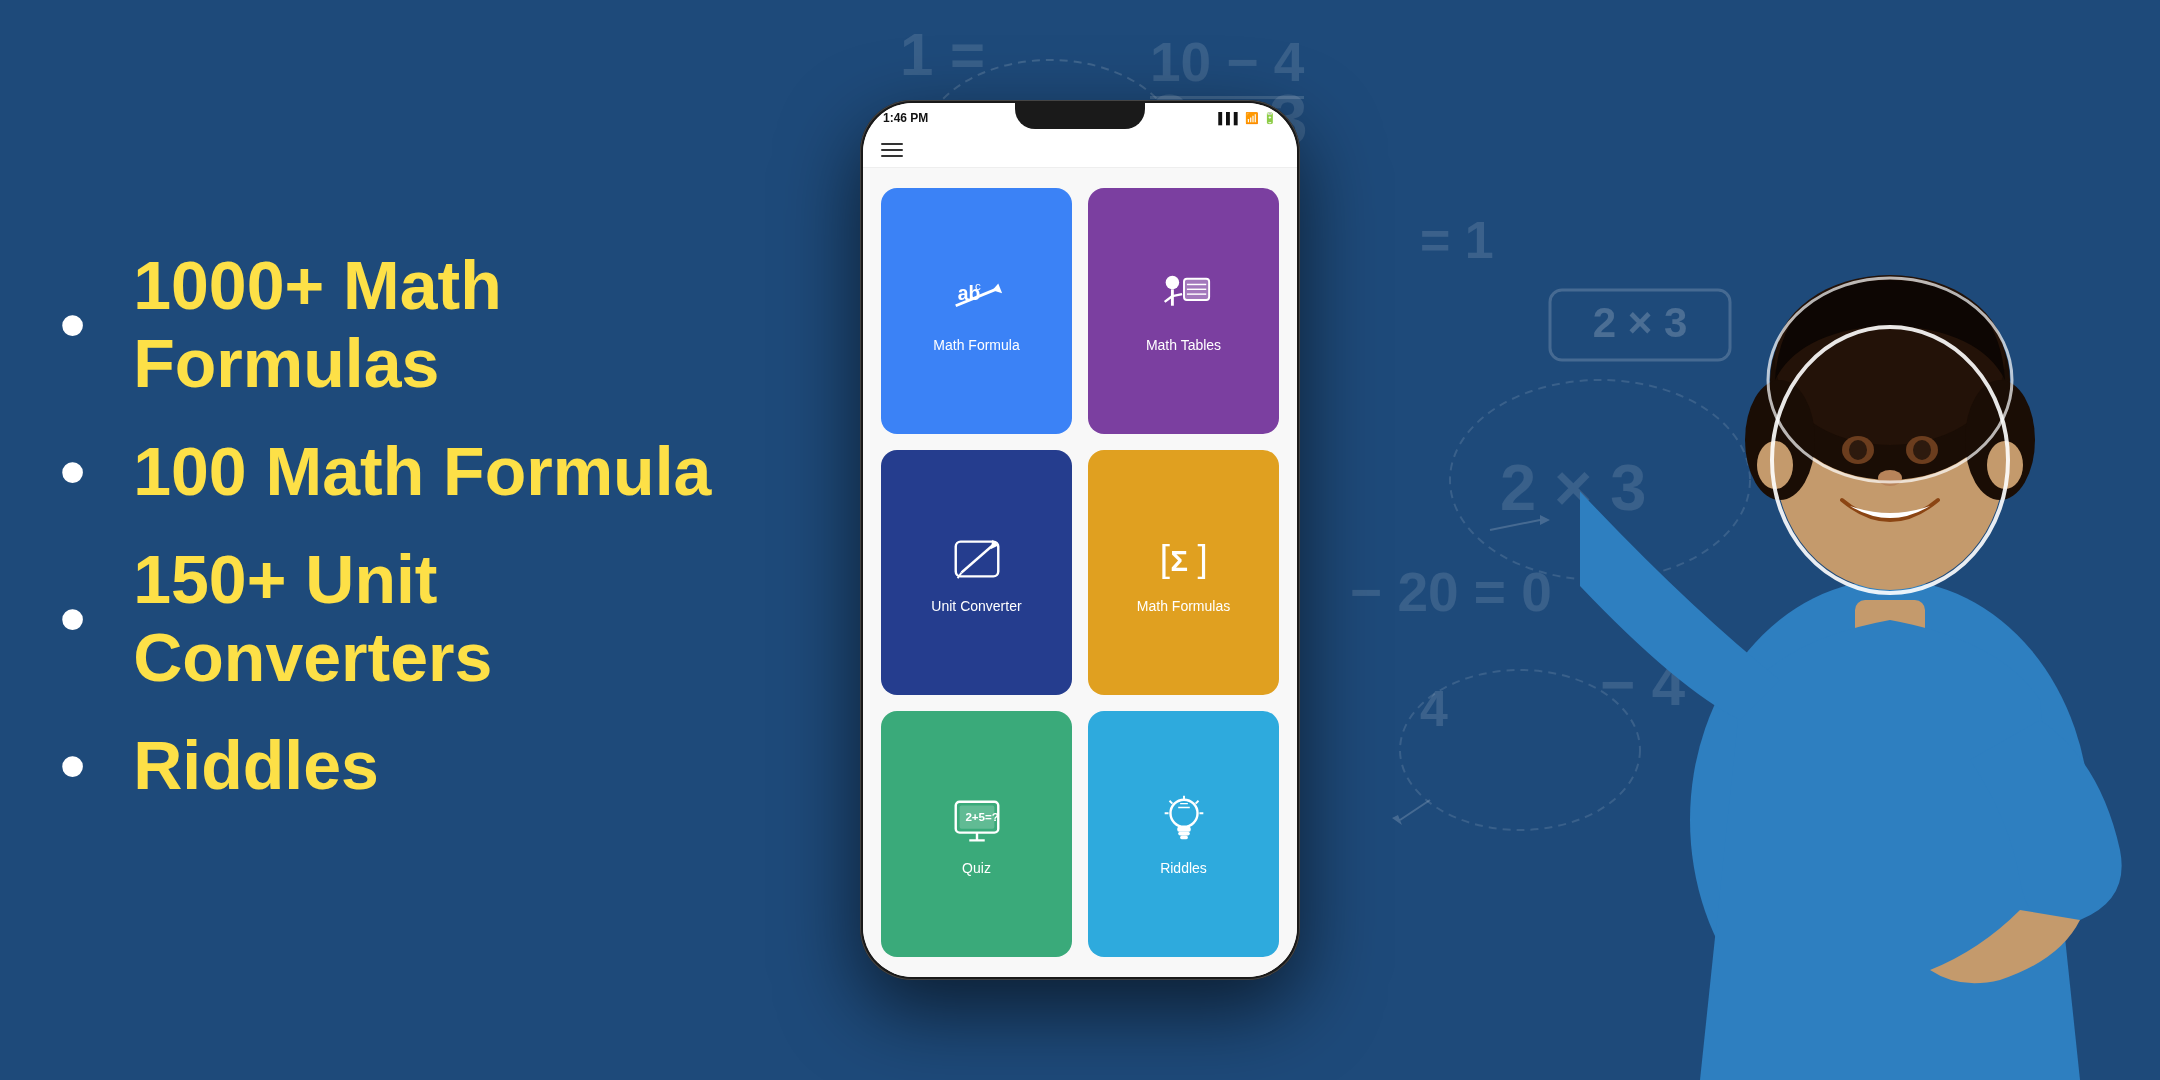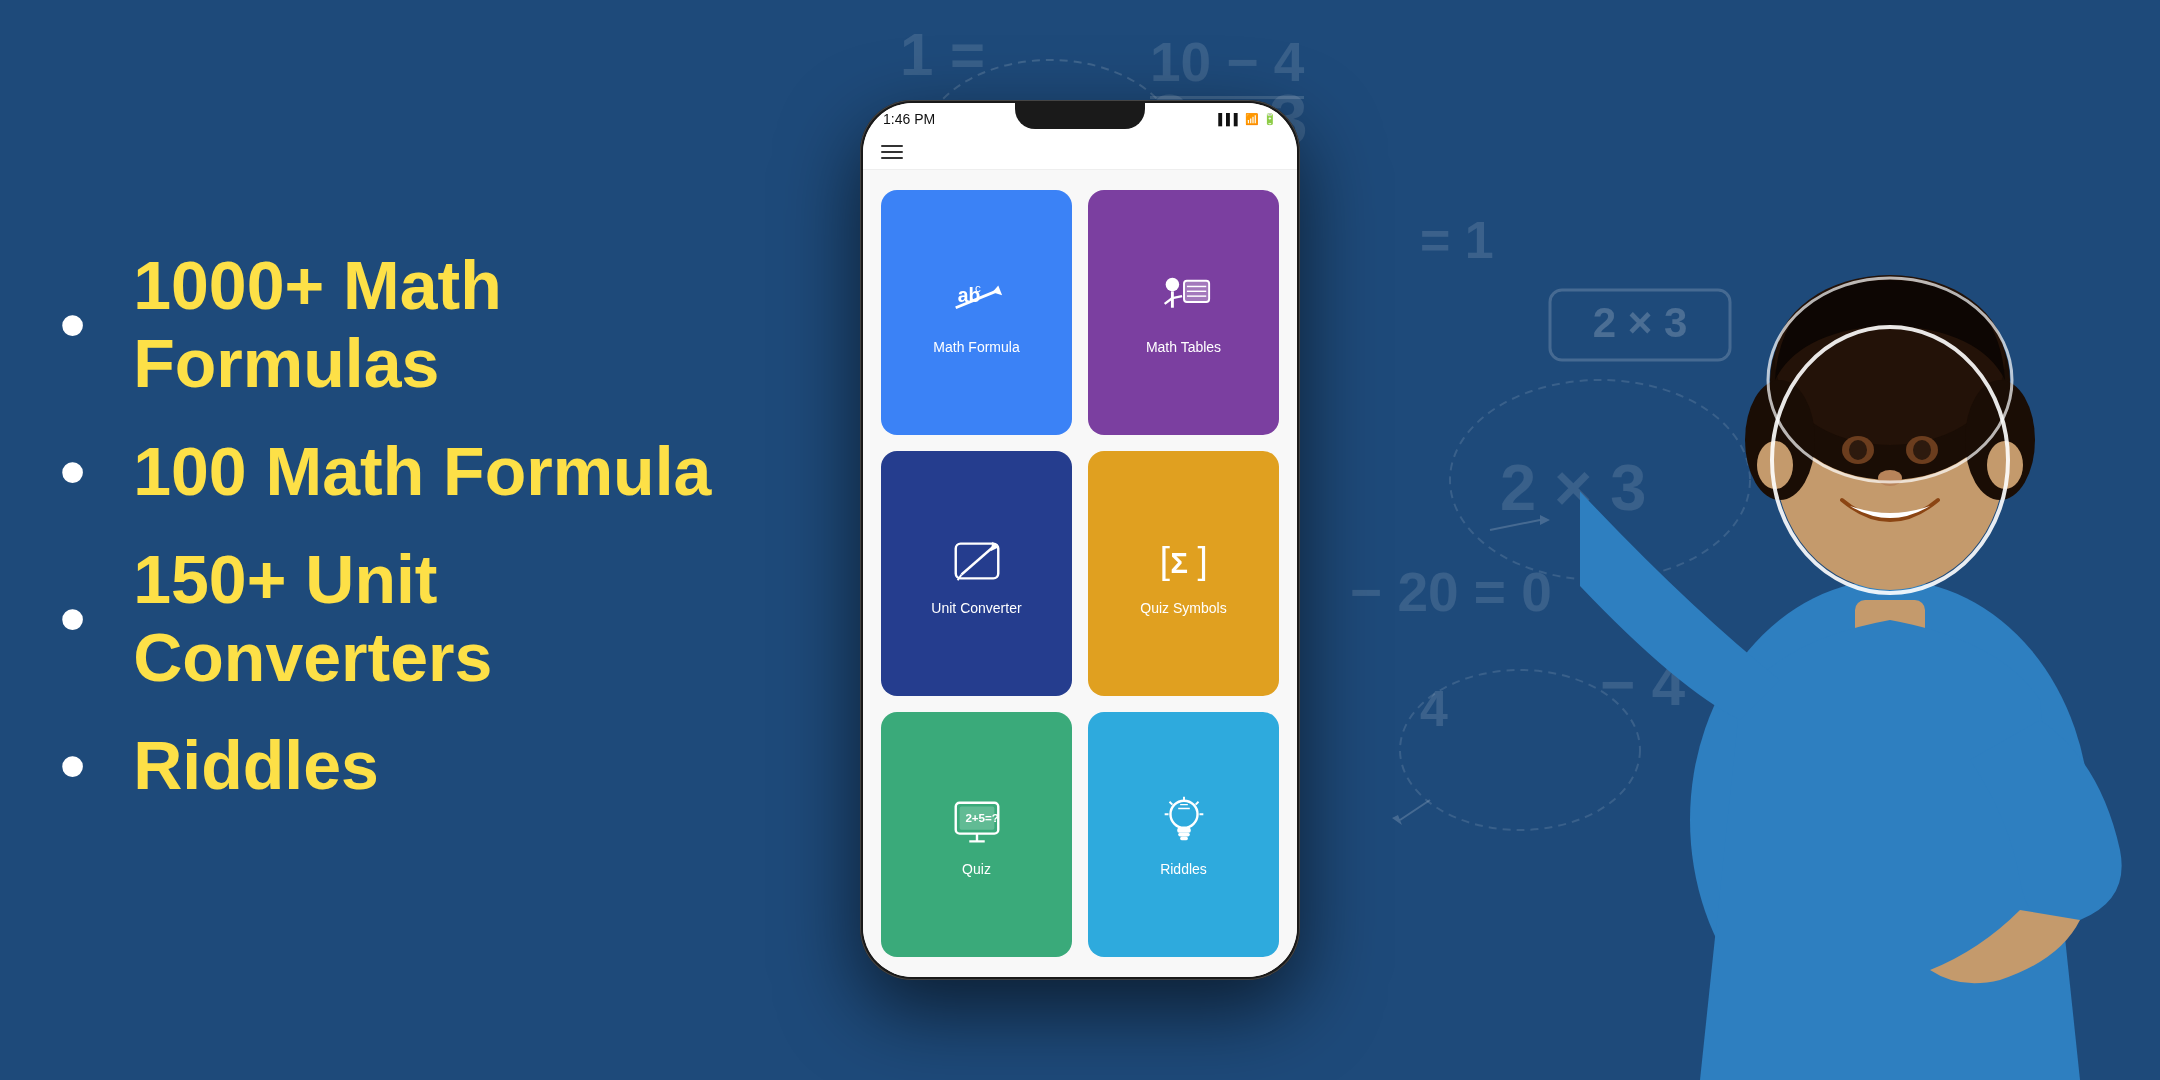--- a/index.html
+++ b/index.html
@@ -97,21 +97,21 @@
       padding: 8px 20px;
       display: flex;
       justify-content: space-between;
       align-items: center;
       font-size: 13px;
       font-weight: 600;
       color: #111;
       flex-shrink: 0;
     }
 
-    .status-time { font-weight: 400; font-size: 14px; }
+    .status-time { font-weight: 700; font-size: 12px; }
 
     .status-icons {
       display: flex;
       gap: 4px;
       align-items: center;
       font-size: 11px;
     }
 
     .notch {
       width: 130px;
@@ -336,21 +336,21 @@
           <span class="tile-label">Unit Converter</span>
         </div>
 
         <div class="app-tile tile-math-symbols">
           <svg class="tile-svg" viewBox="0 0 60 60">
 
             <text x="5" y="42" font-size="38" fill="white" font-weight="300">[</text>
             <text x="16" y="42" font-size="30" fill="white" font-weight="bold">Σ</text>
             <text x="44" y="42" font-size="38" fill="white" font-weight="300">]</text>
           </svg>
-          <span class="tile-label">Quiz Symbols</span>
+          <span class="tile-label">Math Formulas</span>
         </div>
 
         <div class="app-tile tile-quiz">
           <svg class="tile-svg" viewBox="0 0 60 60">
 
             <rect x="8" y="10" width="44" height="32" rx="4" fill="none" stroke="white" stroke-width="2.5"></rect>
             <rect x="12" y="14" width="36" height="24" rx="2" fill="rgba(255,255,255,0.2)"></rect>
             <text x="18" y="30" font-size="12" fill="white" font-weight="bold">2+5=?</text>
 
             <line x1="30" y1="42" x2="30" y2="50" stroke="white" stroke-width="2.5"></line>

